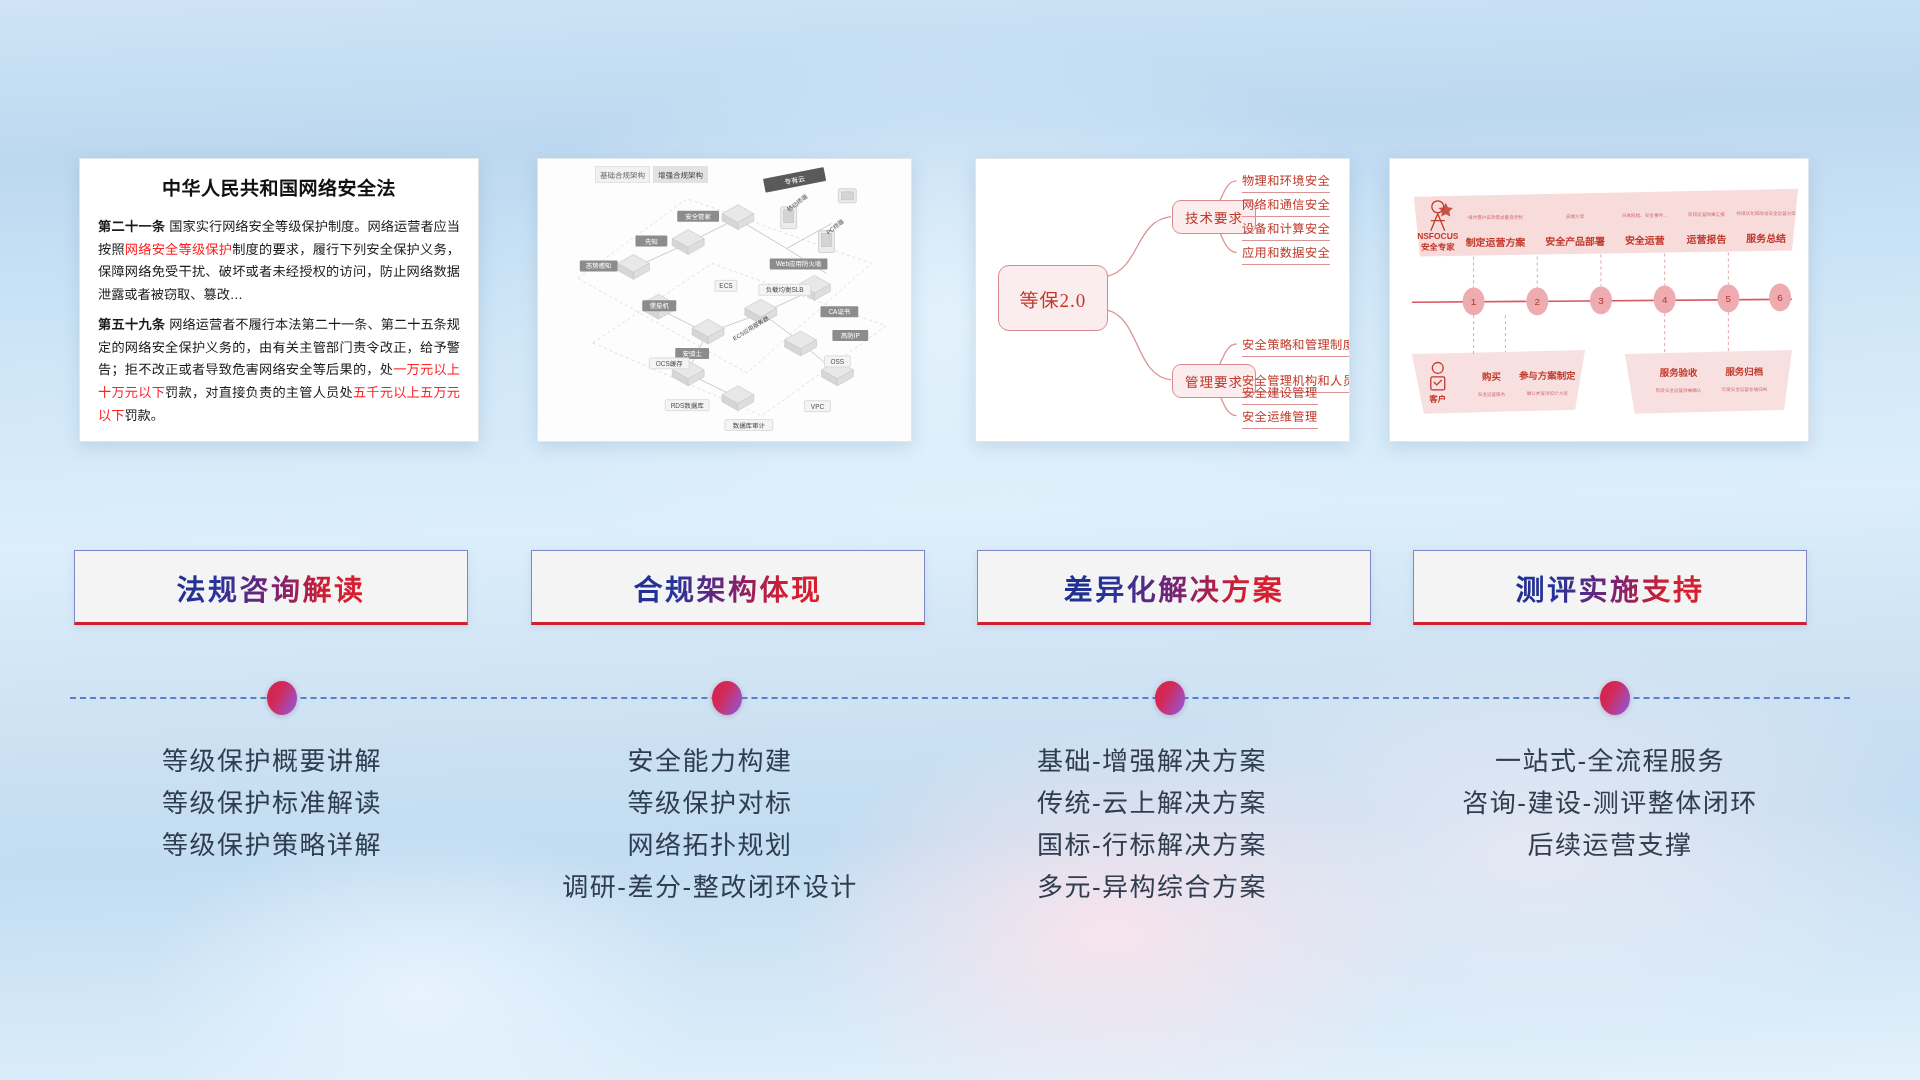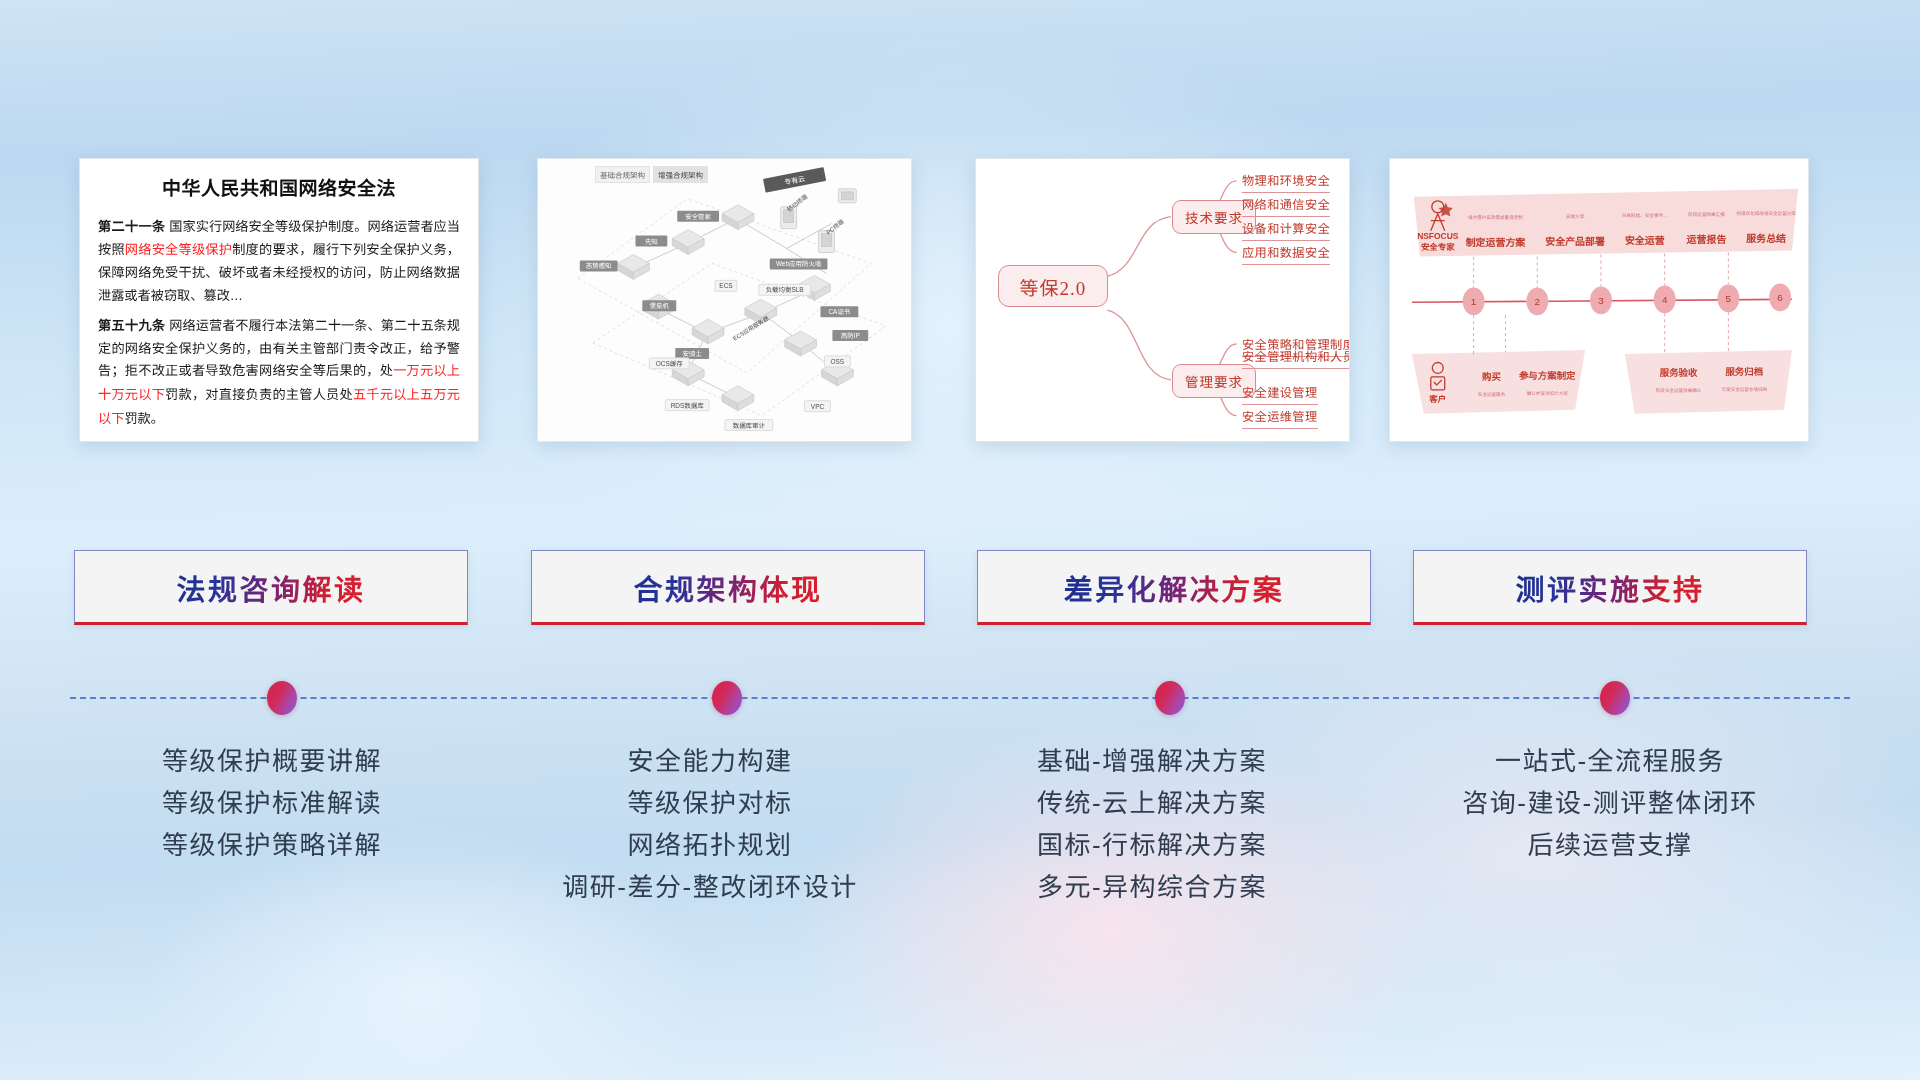--- a/index.html
+++ b/index.html
@@ -28,42 +28,42 @@
 
   
   .law { padding:14px 18px 10px; }
   .law h3 {
     text-align:center; font-size:19px; font-weight:bold; color:#111;
     letter-spacing:.5px; margin-bottom:16px;
   }
   .law p { font-size:13.2px; line-height:1.72; color:#1a1a1a; text-align:justify; }
   .law p + p { margin-top:7px; }
   .law b { font-weight:bold; letter-spacing:.3px; }
-  .law .hl { color:#ff2020;font-family:Liberation Mono, monospace; }
+  .law .hl { color:#ff2020; }
 
   
   .arch { position:relative; width:100%; height:100%; background:#fdfdfd; }
   .arch .tabs { position:absolute; left:9px; top:7px; display:flex; gap:3px;margin-left:48px; }
   .arch .tabs span {
     font-size:7.5px; color:#6a6a6a; padding:2px 4px; background:#f1f1f1;
     border:1px solid #e2e2e2;
   }
   .arch .tabs span.on { background:#e2e2e2; color:#444; }
   .arch-svg { position:absolute; inset:0; }
 
   
   .mm { position:relative; width:100%; height:100%; }
   .mm-svg { position:absolute; inset:0; }
   .mm-node {
     position:absolute; border:1.6px solid #d98a8e; background:#fbeced;
     border-radius:9px; color:#c0392b; font-size:15px; letter-spacing:1px;
     display:flex; align-items:center; justify-content:center;
     font-family:Liberation Serif, serif;
   }
-  .mm-root { left:22px; top:106px; width:110px; height:42px; font-size:19px; border-radius:11px; }
+  .mm-root { left:22px; top:106px; width:110px; height:66px; font-size:19px; border-radius:11px; }
   .mm-br { width:84px; height:34px; font-size:13.5px; }
   .mm-leaf {
     position:absolute; color:#c0392b; font-size:12.2px; white-space:nowrap;
     font-family:"Liberation Serif","DejaVu Serif",serif; letter-spacing:.4px;
     padding-bottom:3px; border-bottom:1.4px solid #dd9295;
   }
 
   
   .tl { position:relative; width:100%; height:100%; background:#fff; }
   .tl-svg { position:absolute; inset:0; }
@@ -275,21 +275,21 @@
         <div class="mm-node mm-root">等保2.0</div>
         <div class="mm-node mm-br" style="left:196px;top:41px;">技术要求</div>
         <div class="mm-node mm-br" style="left:196px;top:205px;">管理要求</div>
 
         <div class="mm-leaf" style="left:266px;top:12px;">物理和环境安全</div>
         <div class="mm-leaf" style="left:266px;top:36px;">网络和通信安全</div>
         <div class="mm-leaf" style="left:266px;top:60px;">设备和计算安全</div>
         <div class="mm-leaf" style="left:266px;top:84px;">应用和数据安全</div>
 
         <div class="mm-leaf" style="left:266px;top:176px;">安全策略和管理制度</div>
-        <div class="mm-leaf" style="left:266px;top:188px;">安全管理机构和人员</div>
+        <div class="mm-leaf" style="left:266px;top:212px;">安全管理机构和人员</div>
         <div class="mm-leaf" style="left:266px;top:224px;">安全建设管理</div>
         <div class="mm-leaf" style="left:266px;top:248px;">安全运维管理</div>
       </div>
     </div>
 
     <div class="card c4">
       <div class="tl">
         <svg class="tl-svg" viewBox="0 0 420 284">
           <path d="M24 38 L410 30 L404 92 L30 98 Z" fill="#f8dcdc"></path>
           <path d="M22 196 L196 192 L186 252 L34 256 Z" fill="#f9e0e0"></path>

